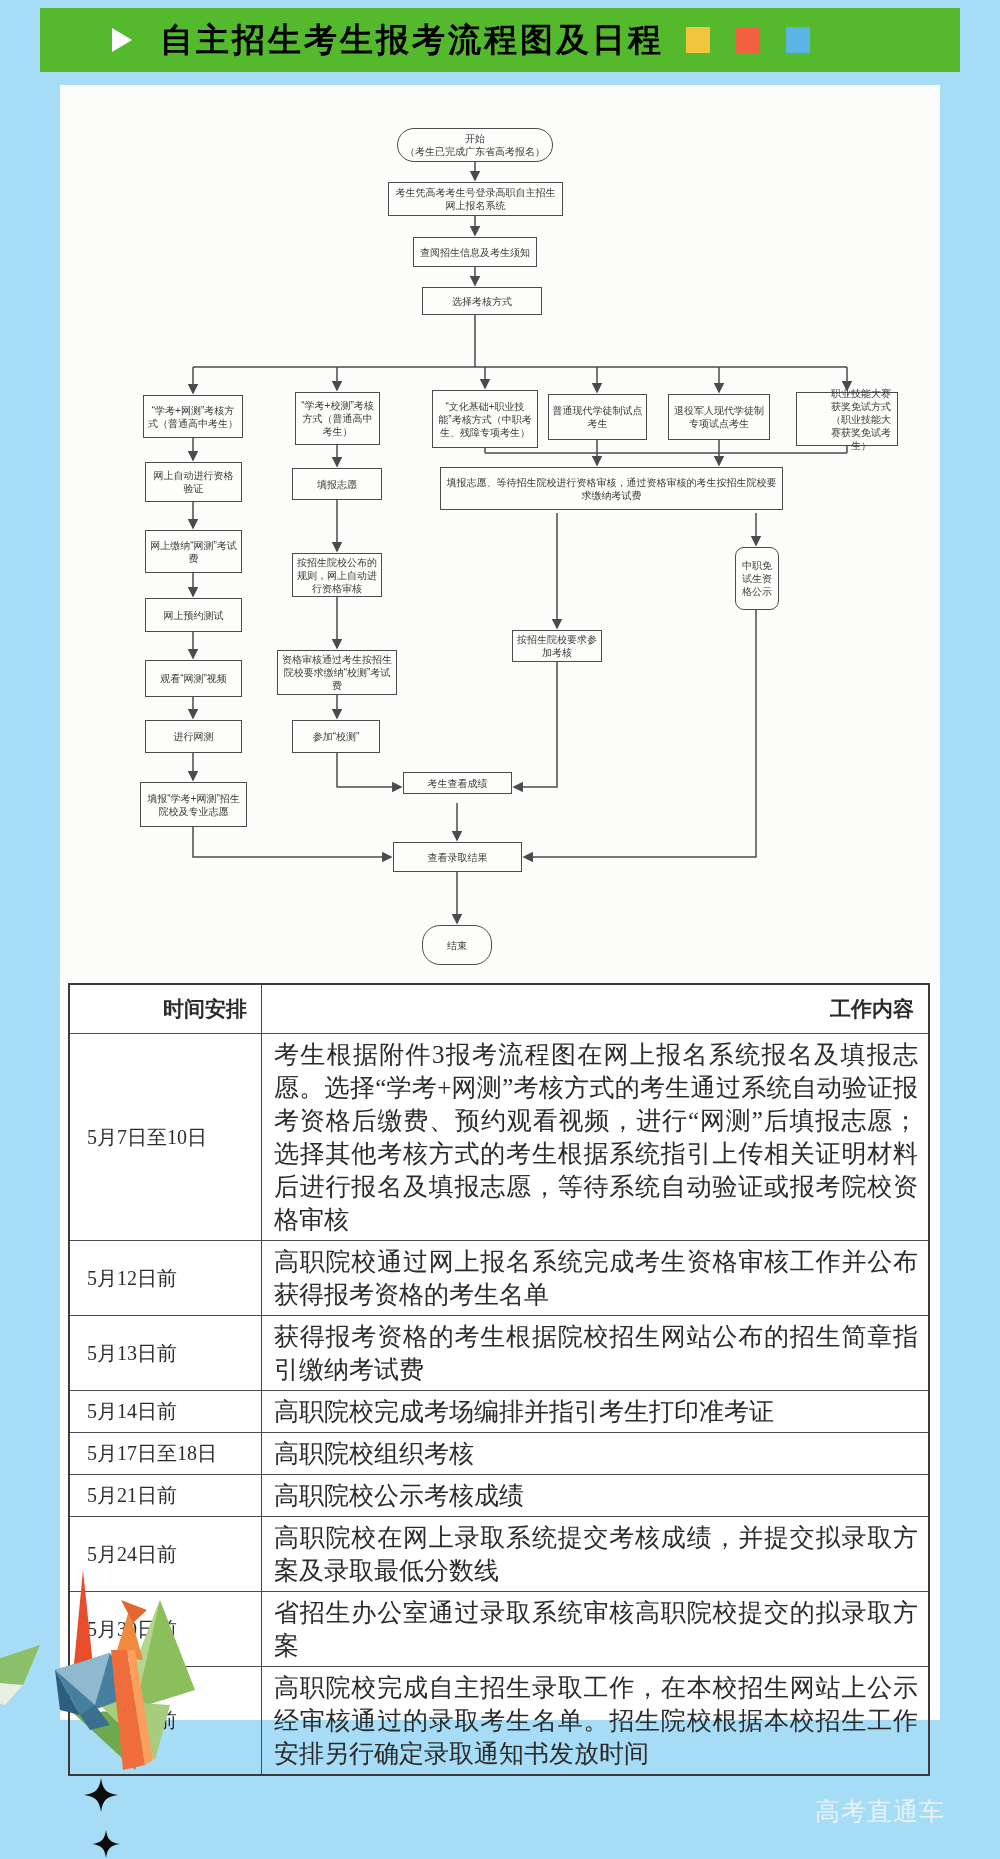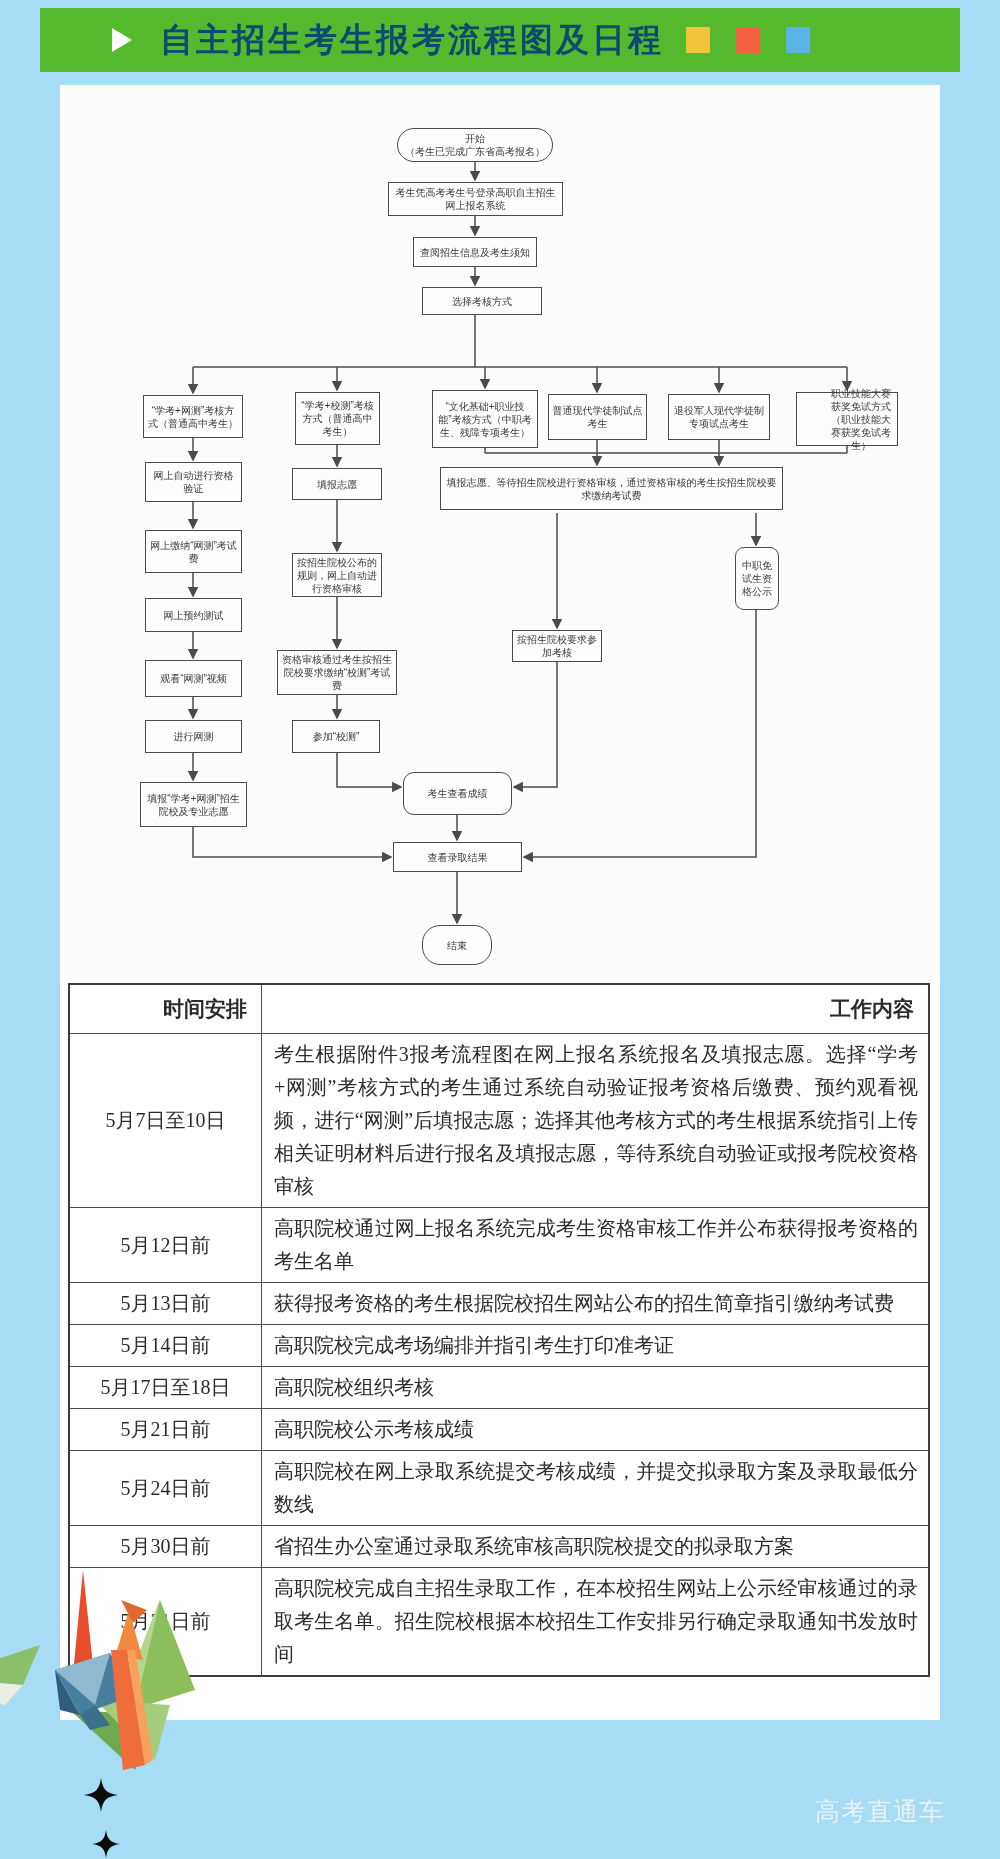--- a/index.html
+++ b/index.html
@@ -11,21 +11,21 @@
   
   .header-bar{
     position:absolute;left:40px;top:8px;width:920px;height:64px;
     background:#55b92e;display:flex;align-items:center;
   }
   .play-tri{
     width:0;height:0;margin-left:72px;
     border-left:20px solid #fff;border-top:12px solid transparent;border-bottom:12px solid transparent;
   }
   .header-title{
-    color:#0c4a6e;font-size:33px;font-weight:bold;letter-spacing:3px;
+    color:#000000;font-size:33px;font-weight:bold;letter-spacing:3px;
     margin-left:28px;white-space:nowrap;
   }
   .accent-square{width:24px;height:26px;display:inline-block;margin-right:26px;}
   .squares{margin-left:22px;display:flex;align-items:center;}
   
   .card{
     position:absolute;left:60px;top:85px;width:880px;height:1635px;
     background:#ffffff;
   }
   
@@ -41,22 +41,22 @@
   .stadium{border-radius:18px;}
   
   .sched{
     position:absolute;left:8px;top:898px;width:862px;
     border-collapse:collapse;table-layout:fixed;
     font-family:"Liberation Serif",serif;color:#2b2b2b;
   }
   .sched th,.sched td{border:1px solid #4c4c4c;}
   .sched{border:2px solid #3c3c3c;}
   .sched th{font-size:21px;font-weight:bold;padding:10px 14px;text-align:right;}
-  .sched td.time{width:163px;text-align:center;font-size:20px;padding:4px 2px;}
-  .sched td.content{font-size:20px;line-height:33px;text-align:justify;padding:4px 10px 4px 12px;}
+  .sched td.time{width:163px;font-size:20px;padding:4px 17px;}
+  .sched td.content{font-size:25px;line-height:33px;text-align:justify;padding:4px 10px 4px 12px;}
   
   .crane{position:absolute;left:-5px;top:1565px;z-index:5;}
   .sparkle{position:absolute;z-index:6;}
   .watermark{
     position:absolute;right:55px;top:1795px;
     font-size:25px;color:rgba(240,245,247,0.9);letter-spacing:1px;
     font-family:"Liberation Sans",sans-serif;
   }
 </style>
 </head>
@@ -143,21 +143,21 @@
 
     <div class="fc-box" style="left:232px;top:383px;width:90px;height:32px;">填报志愿</div>
     <div class="fc-box" style="left:232px;top:468px;width:90px;height:44px;">按招生院校公布的规则，网上自动进行资格审核</div>
     <div class="fc-box" style="left:217px;top:565px;width:120px;height:45px;">资格审核通过考生按招生院校要求缴纳“校测”考试费</div>
     <div class="fc-box" style="left:232px;top:635px;width:88px;height:33px;">参加“校测”</div>
 
     <div class="fc-box" style="left:380px;top:382px;width:343px;height:43px;">填报志愿、等待招生院校进行资格审核，通过资格审核的考生按招生院校要求缴纳考试费</div>
     <div class="fc-box" style="left:675px;top:462px;width:44px;height:63px;border-radius:9px;">中职免试生资格公示</div>
     <div class="fc-box" style="left:452px;top:545px;width:90px;height:32px;">按招生院校要求参加考核</div>
 
-    <div class="fc-box" style="left:343px;top:687px;width:109px;height:43px;border-radius:11px;">考生查看成绩</div>
+    <div class="fc-box" style="left:343px;top:687px;width:109px;height:22px;">考生查看成绩</div>
     <div class="fc-box" style="left:333px;top:757px;width:129px;height:30px;">查看录取结果</div>
     <div class="fc-box stadium" style="left:362px;top:840px;width:70px;height:40px;">结束</div>
   </div>
 
   <table class="sched">
     <tbody>
         <tr>
       <th style="width:163px;">时间安排</th>
       <th>工作内容</th>
     </tr>

